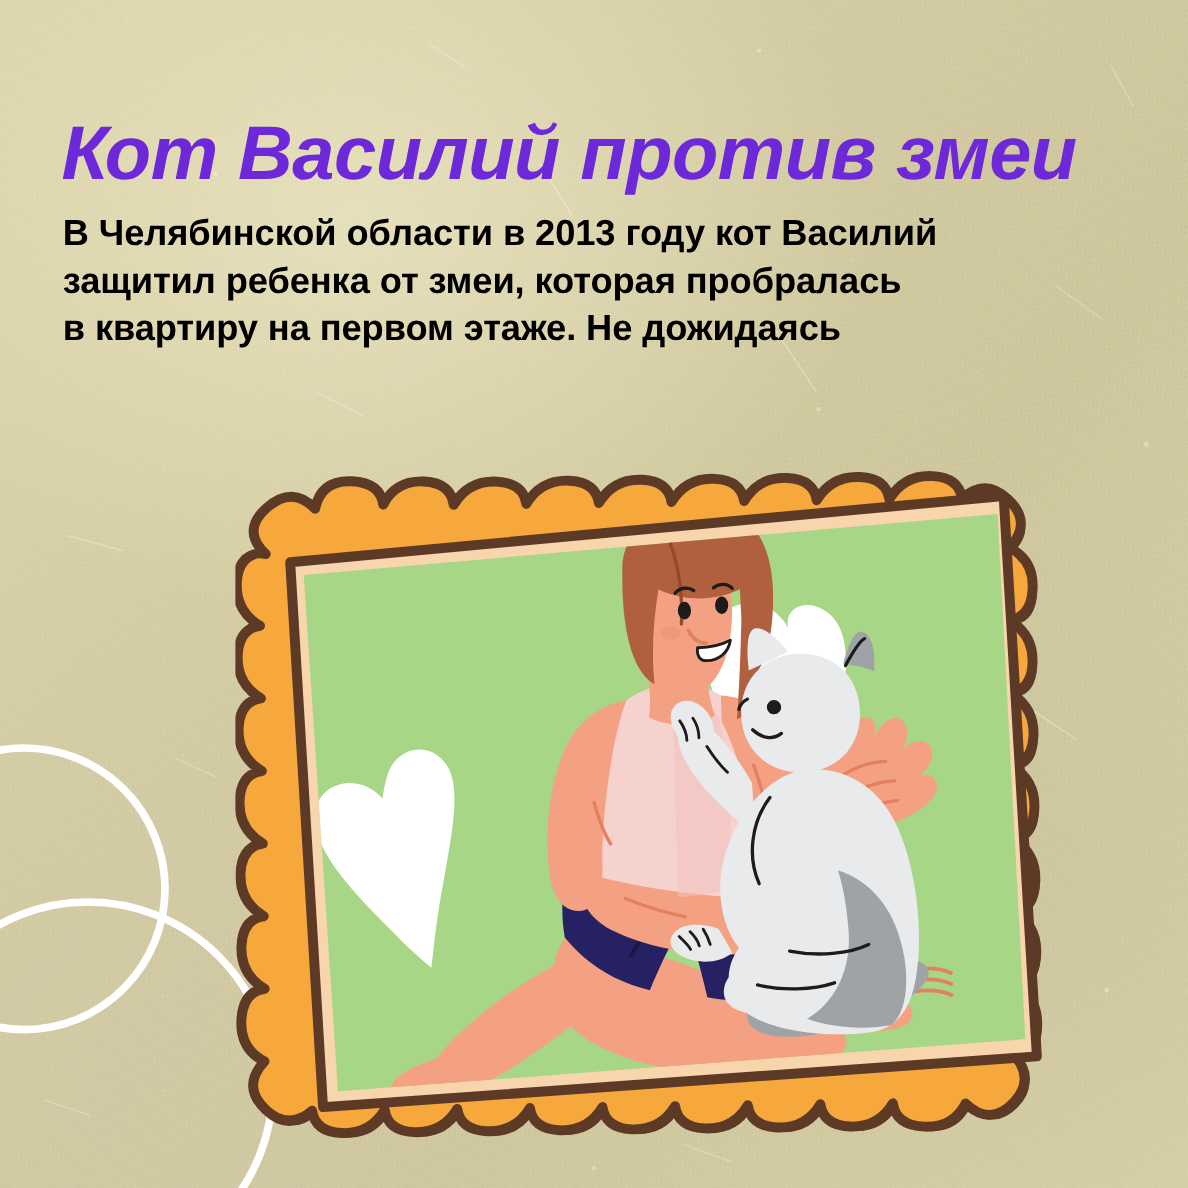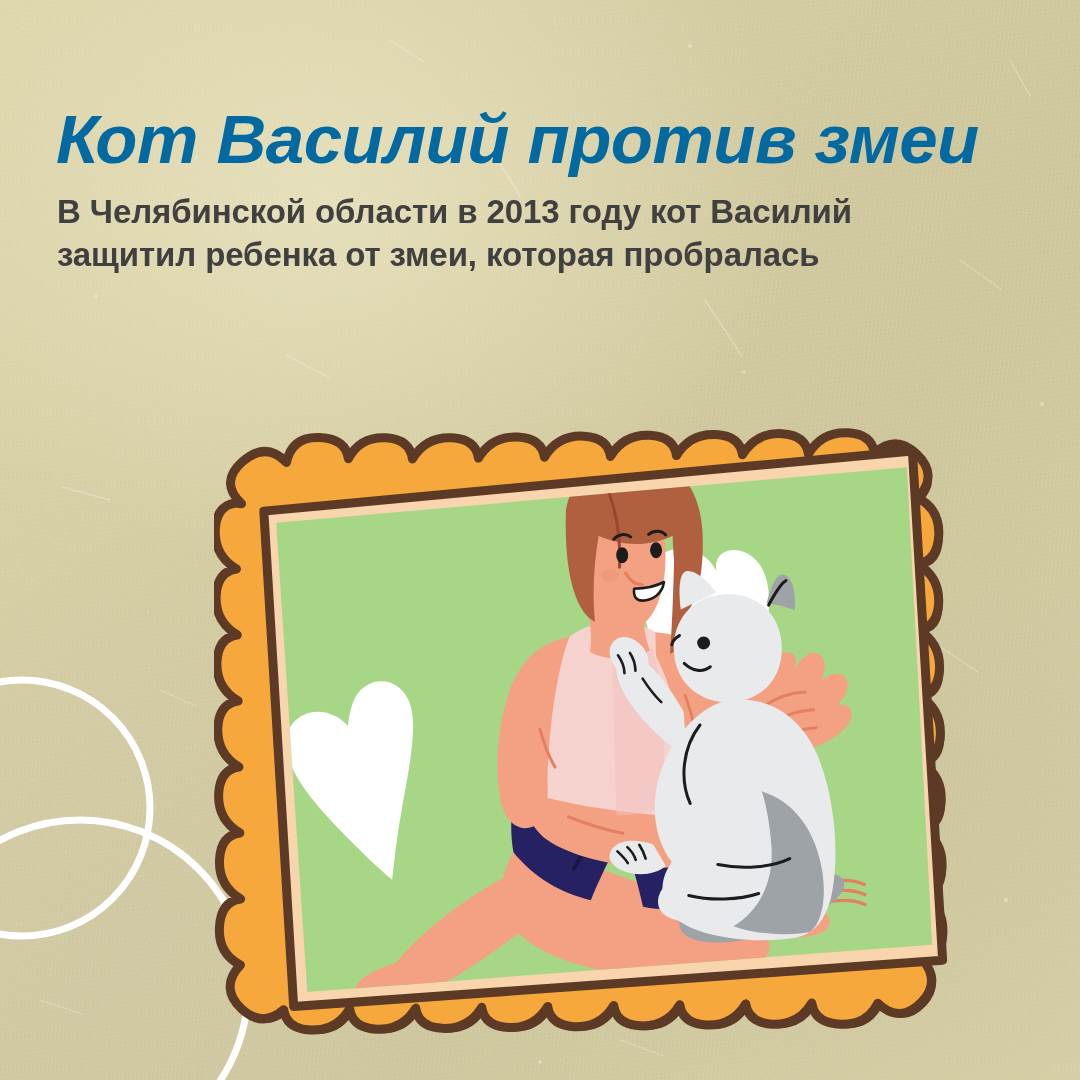--- a/index.html
+++ b/index.html
@@ -55,31 +55,31 @@
 
   
   .title {
     position: absolute;
     left: 56px; top: 58px;
     width: 980px;
     font-size: 69px;
     font-weight: 700;
     font-style: italic;
     letter-spacing: -0.5px;
-    color: #0369a1;
+    color: #6d28d9;
     line-height: 1.05;
     white-space: nowrap;
   }
   .body-copy {
     position: absolute;
     left: 57px; top: 190px;
     width: 960px;
     font-size: 33px;
     font-weight: 700;
-    color: #404040;
+    color: #000000;
     line-height: 43px;
     letter-spacing: -0.1px;
   }
   .body-copy .ln { display: block; white-space: nowrap; }
 
   
   .artwork {
     position: absolute;
     left: 214px; top: 398px;
     width: 760px; height: 660px;
@@ -127,20 +127,21 @@
   <svg class="rings" viewBox="0 0 420 470">
     <circle cx="92" cy="138" r="128" fill="none" stroke="#ffffff" stroke-width="7"></circle>
     <circle cx="150" cy="318" r="168" fill="none" stroke="#ffffff" stroke-width="7"></circle>
   </svg>
 
   <h1 class="title">Кот Василий против змеи</h1>
 
   <div class="body-copy">
     <span class="ln">В Челябинской области в 2013 году кот Василий</span>
     <span class="ln">защитил ребенка от змеи, которая пробралась</span>
+    <span class="ln">в квартиру на первом этаже. Не дожидаясь</span>
   </div>
 
   <div class="artwork">
     <svg viewBox="0 0 760 660">
       <defs>
 
         <clipPath id="canvasClip">
           <path d="M68 116 L700 78 L712 556 L86 586 Z"></path>
         </clipPath>
         <clipPath id="frameOuterClip">

